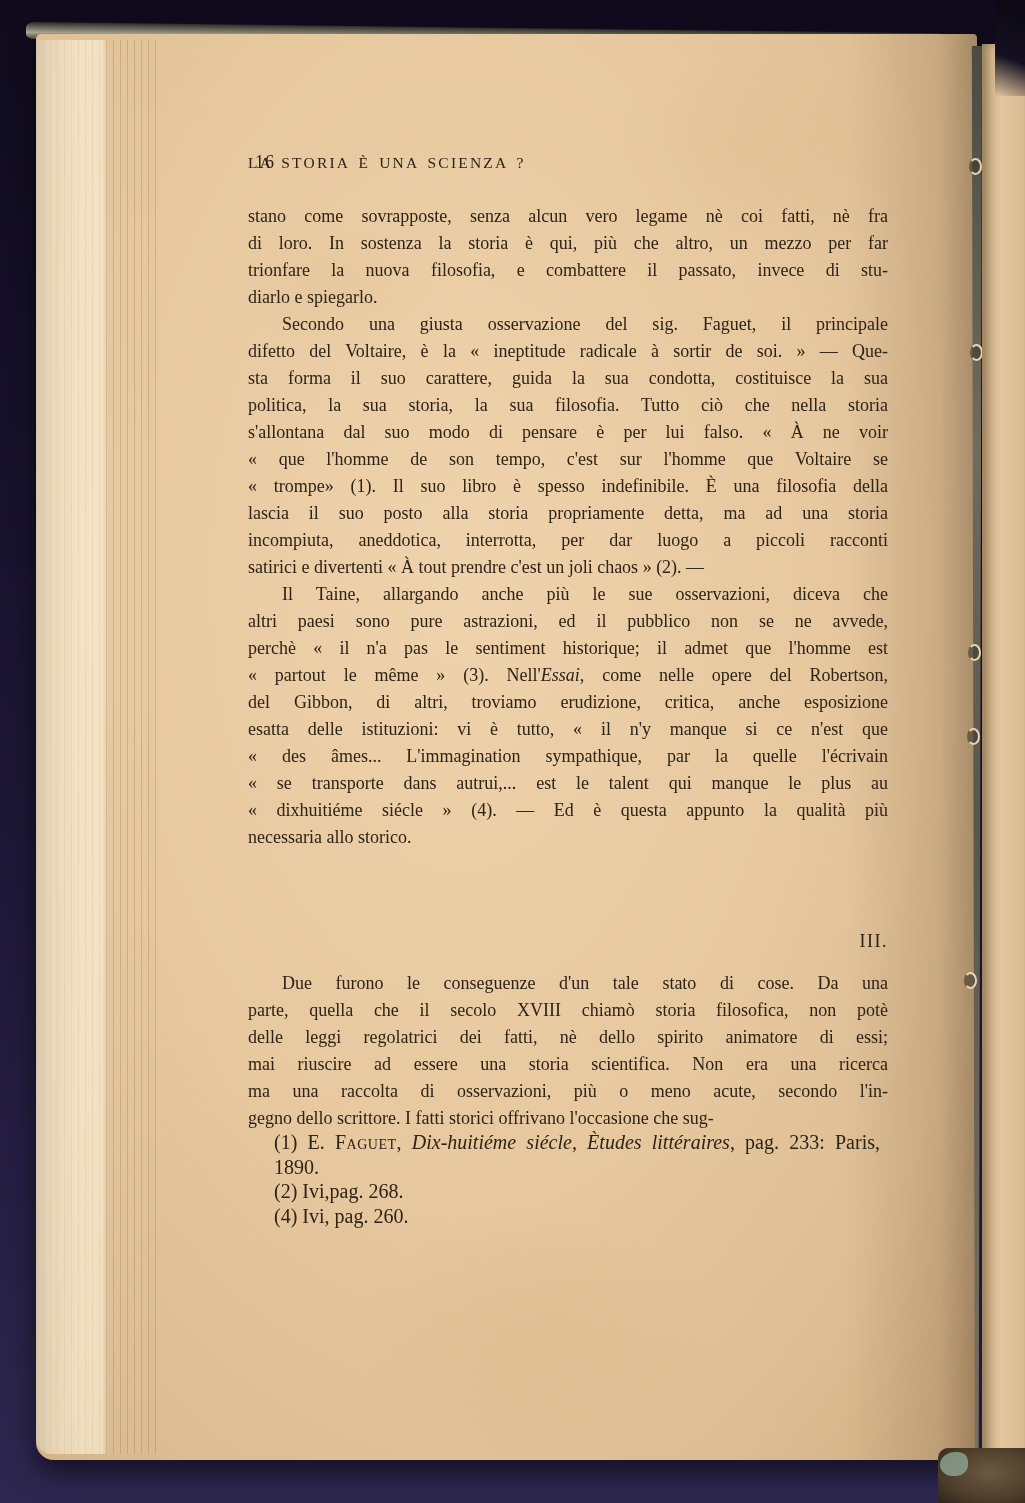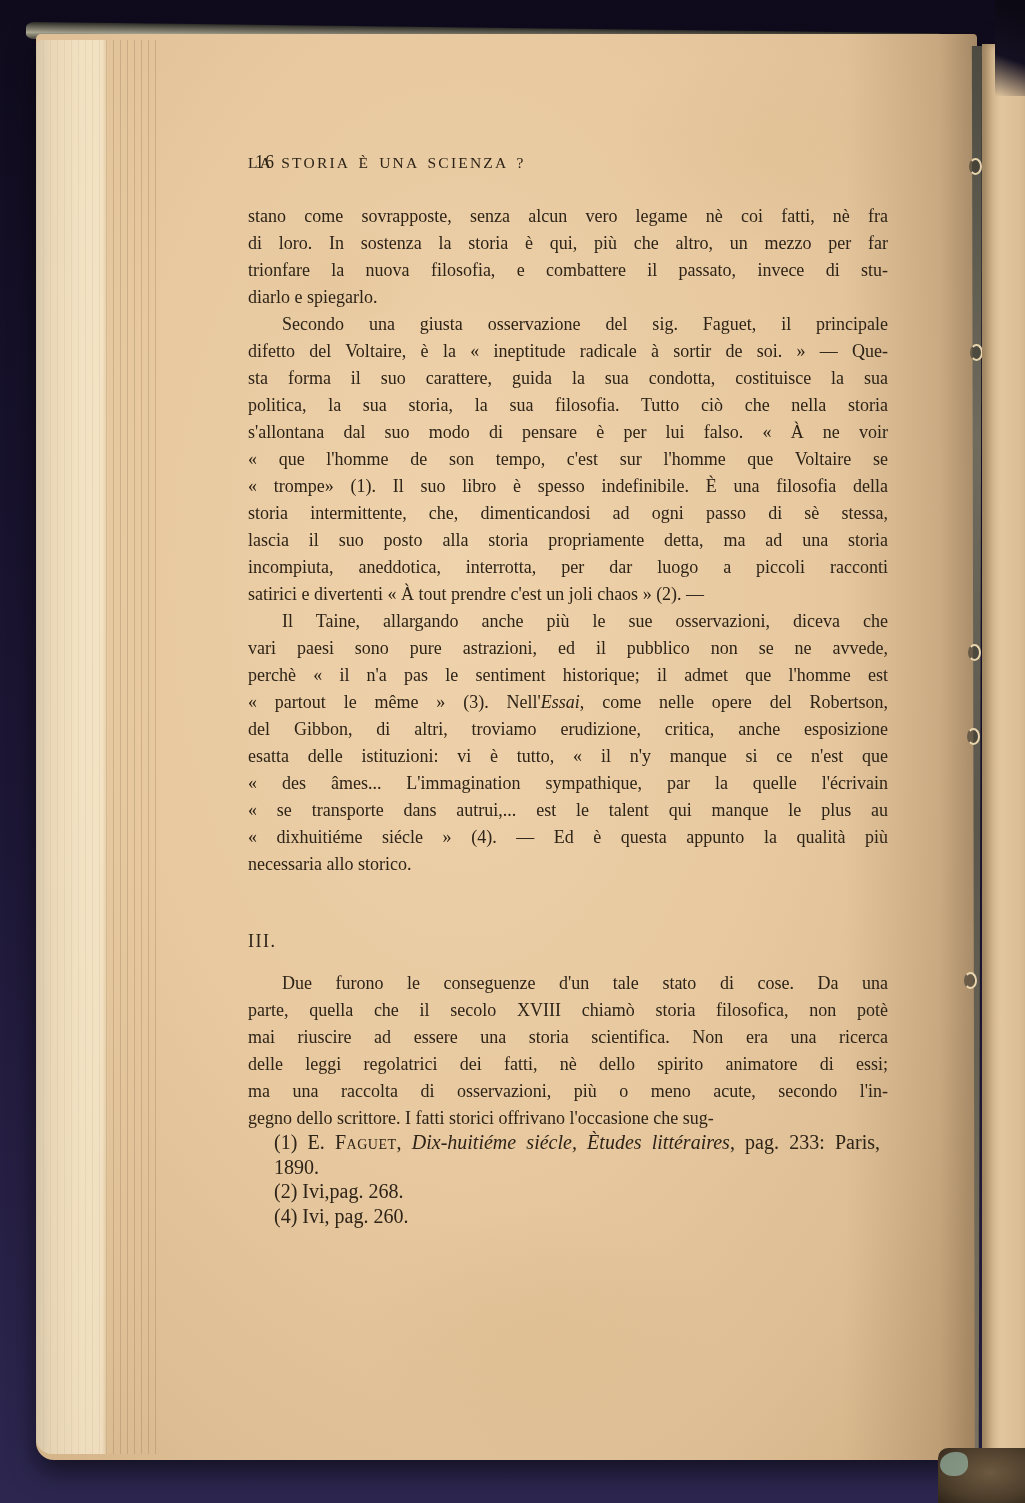--- a/index.html
+++ b/index.html
@@ -81,21 +81,21 @@
   .body-block{position:absolute;left:248px;width:640px;font-size:18px;line-height:27px;font-family:Liberation Serif, serif;}
   .block-1{top:203px;}
   .block-2{top:970px;}
   .para{margin:0;}
   .tline{text-align:justify;text-align-last:justify;white-space:normal;}
   .tline.last{text-align-last:left;}
   .tline.indent{padding-left:34px;}
   .it{font-style:italic;}
   .sc{font-variant:small-caps;letter-spacing:.5px;}
   .section-heading{
-    position:absolute;left:248px;top:931px;width:640px;text-align:left;
+    position:absolute;left:248px;top:931px;width:640px;text-align:right;
     font-size:18px;letter-spacing:1.5px;
   }
   .footnotes{
     position:absolute;left:274px;top:1130px;width:606px;
     font-size:20px;line-height:24.5px;
   }
 </style>
 </head>
 <body>
 
@@ -130,47 +130,46 @@
         <div class="tline last"><span>diarlo e spiegarlo.</span></div>
       </div>
       <div class="para">
         <div class="tline indent"><span>Secondo una giusta osservazione del sig. Faguet, il principale</span></div>
         <div class="tline"><span>difetto del Voltaire, è la « ineptitude radicale à sortir de soi. » — Que-</span></div>
         <div class="tline"><span>sta forma il suo carattere, guida la sua condotta, costituisce la sua</span></div>
         <div class="tline"><span>politica, la sua storia, la sua filosofia. Tutto ciò che nella storia</span></div>
         <div class="tline"><span>s'allontana dal suo modo di pensare è per lui falso. « À ne voir</span></div>
         <div class="tline"><span>« que l'homme de son tempo, c'est sur l'homme que Voltaire se</span></div>
         <div class="tline"><span>« trompe» (1). Il suo libro è spesso indefinibile. È una filosofia della</span></div>
-        <div class="tline"><span>storia intermittente, che, dimenticandosi ad ogni passo di sè stessa,</span></div>
         <div class="tline"><span>lascia il suo posto alla storia propriamente detta, ma ad una storia</span></div>
         <div class="tline"><span>incompiuta, aneddotica, interrotta, per dar luogo a piccoli racconti</span></div>
         <div class="tline last"><span>satirici e divertenti « À tout prendre c'est un joli chaos » (2). —</span></div>
       </div>
       <div class="para">
         <div class="tline indent"><span>Il Taine, allargando anche più le sue osservazioni, diceva che</span></div>
-        <div class="tline"><span>vari paesi sono pure astrazioni, ed il pubblico non se ne avvede,</span></div>
+        <div class="tline"><span>altri paesi sono pure astrazioni, ed il pubblico non se ne avvede,</span></div>
         <div class="tline"><span>perchè « il n'a pas le sentiment historique; il admet que l'homme est</span></div>
         <div class="tline"><span>« partout le même » (3). Nell'</span><span class="it">Essai</span><span>, come nelle opere del Robertson,</span></div>
         <div class="tline"><span>del Gibbon, di altri, troviamo erudizione, critica, anche esposizione</span></div>
         <div class="tline"><span>esatta delle istituzioni: vi è tutto, « il n'y manque si ce n'est que</span></div>
         <div class="tline"><span>« des âmes... L'immagination sympathique, par la quelle l'écrivain</span></div>
         <div class="tline"><span>« se transporte dans autrui,... est le talent qui manque le plus au</span></div>
         <div class="tline"><span>« dixhuitiéme siécle » (4). — Ed è questa appunto la qualità più</span></div>
         <div class="tline last"><span>necessaria allo storico.</span></div>
       </div>
     </div>
 
   <div class="section-heading ink">III.</div>
 
   <div class="body-block block-2 ink">
       <div class="para">
         <div class="tline indent"><span>Due furono le conseguenze d'un tale stato di cose. Da una</span></div>
         <div class="tline"><span>parte, quella che il secolo XVIII chiamò storia filosofica, non potè</span></div>
+        <div class="tline"><span>delle leggi regolatrici dei fatti, nè dello spirito animatore di essi;</span></div>
         <div class="tline"><span>mai riuscire ad essere una storia scientifica. Non era una ricerca</span></div>
-        <div class="tline"><span>delle leggi regolatrici dei fatti, nè dello spirito animatore di essi;</span></div>
         <div class="tline"><span>ma una raccolta di osservazioni, più o meno acute, secondo l'in-</span></div>
         <div class="tline last"><span>gegno dello scrittore. I fatti storici offrivano l'occasione che sug-</span></div>
       </div>
     </div>
 
   <div class="footnotes ink">
       <div class="tline last"><span>(1) E. </span><span class="sc">Faguet</span><span>, </span><span class="it">Dix-huitiéme siécle, Ètudes littéraires</span><span>, pag. 233: Paris, 1890.</span></div>
       <div class="tline last"><span>(2) Ivi,pag. 268.</span></div>
       <div class="tline last"><span>(4) Ivi, pag. 260.</span></div>
     </div>

